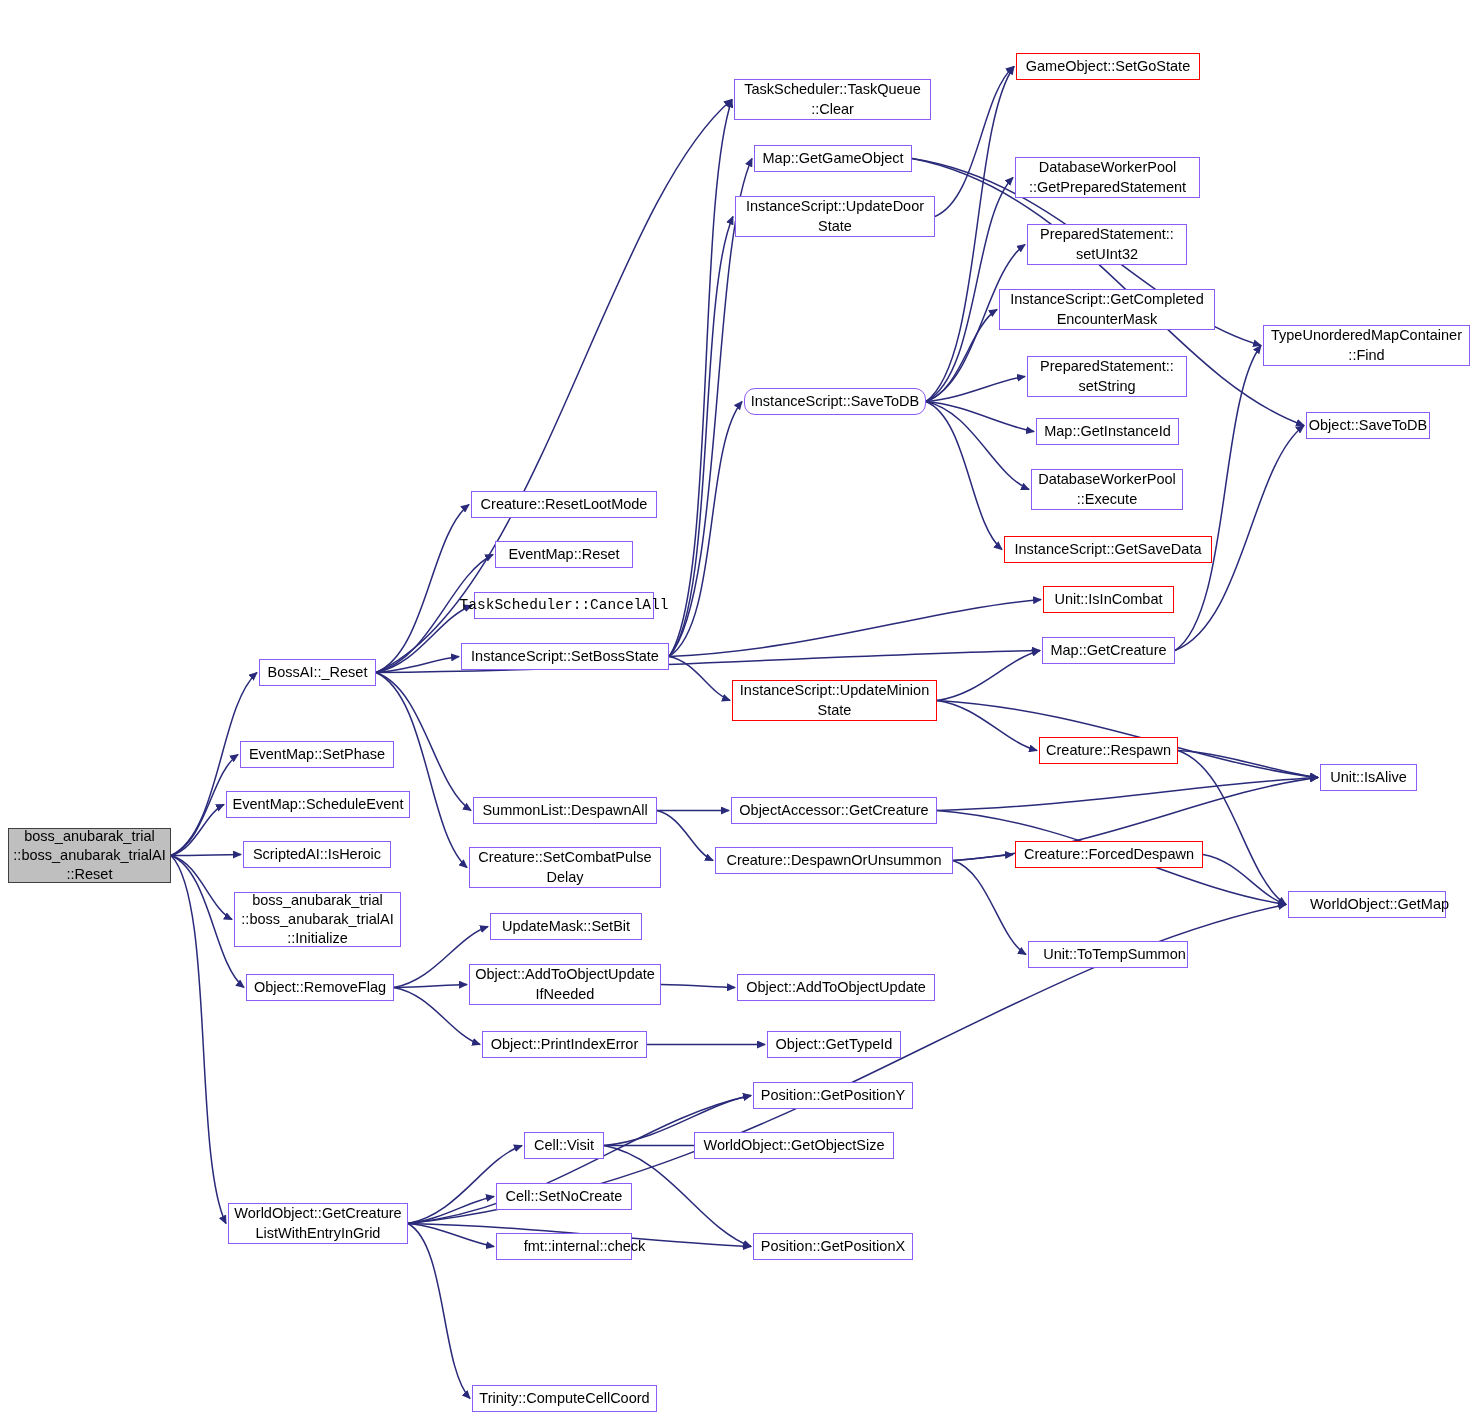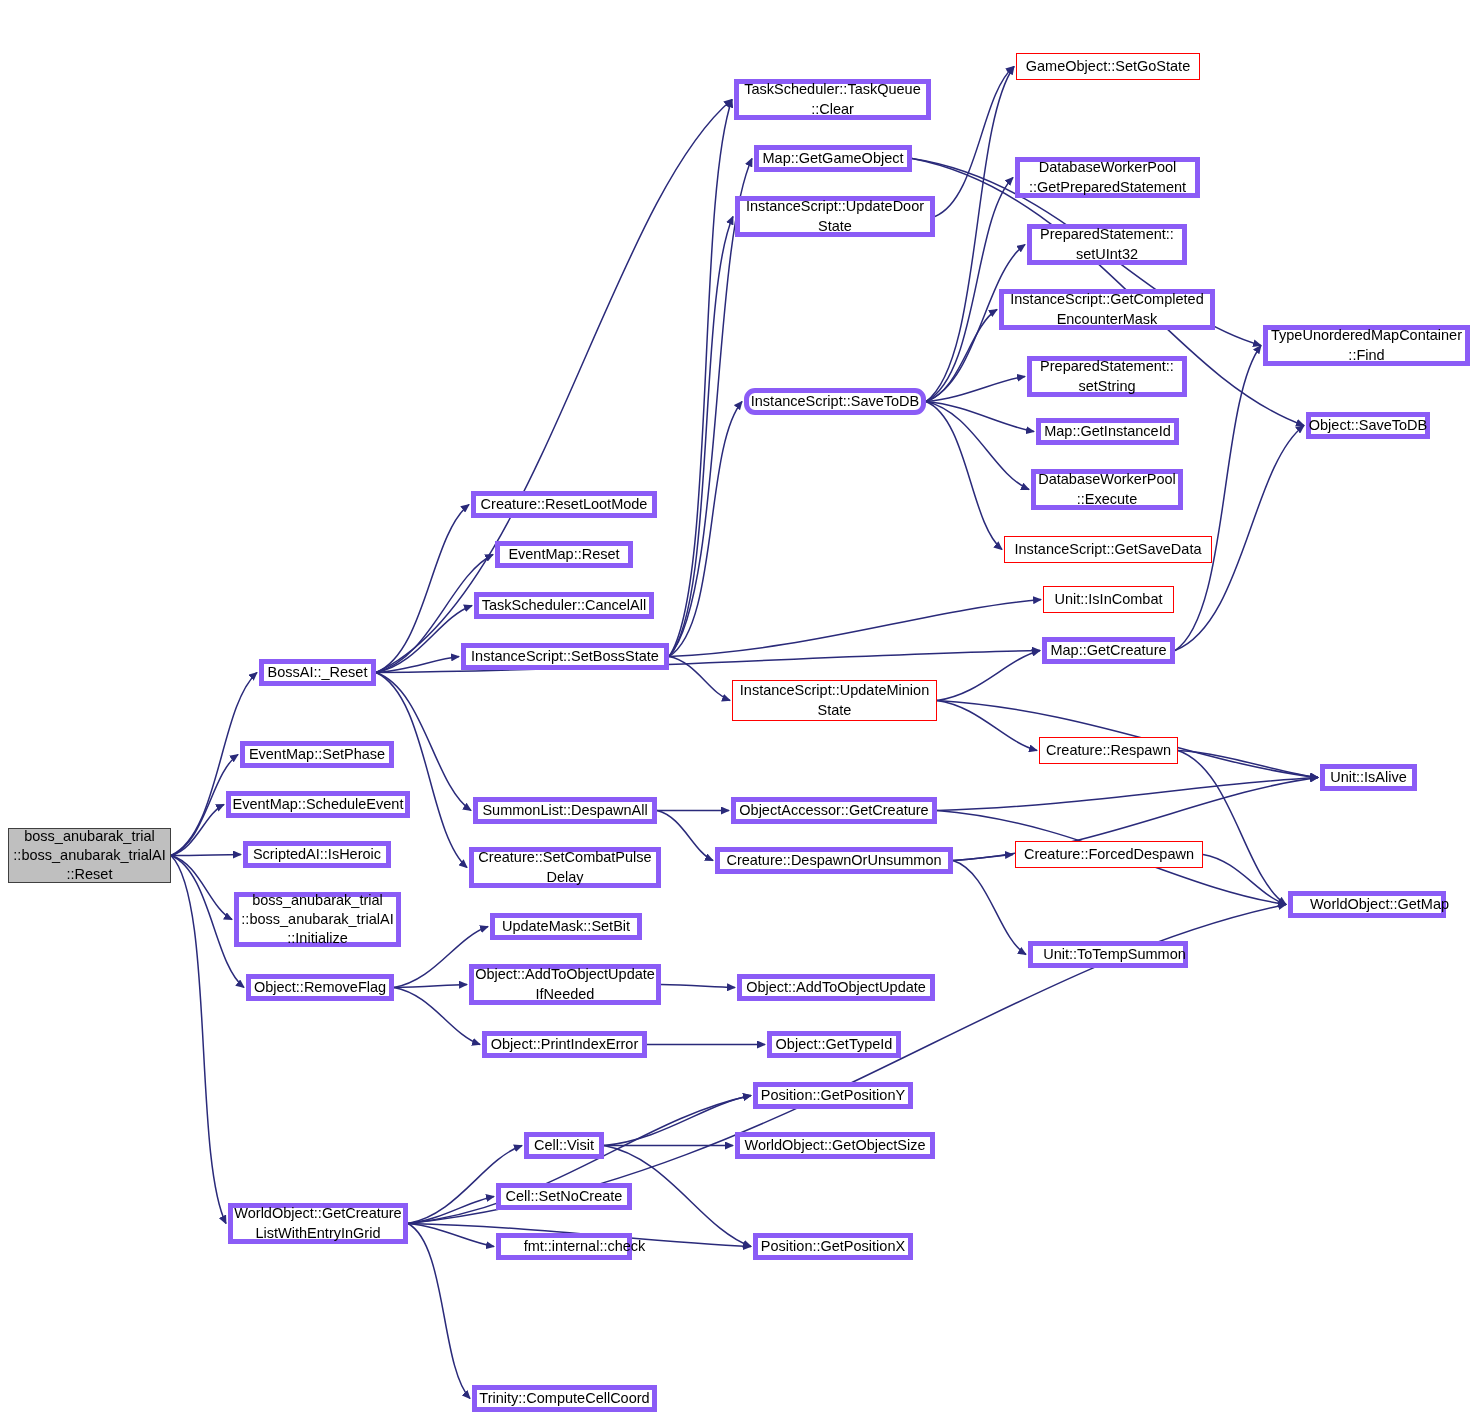--- a/index.html
+++ b/index.html
@@ -23,21 +23,21 @@
     pointer-events: none;
   }
   .node {
     position: absolute;
     box-sizing: border-box;
     display: flex;
     align-items: center;
     justify-content: center;
     text-align: center;
     background: #ffffff;
-    border: 5px solid #8b5cf6;
+    border: 1px solid #8b5cf6;
     color: #000000;
     font-size: 14.5px;
     line-height: 1.32;
     padding: 1px 3px;
     white-space: pre-line;
     z-index: 5;
   }
   .node.red {
     border: 1px solid #ff0000;
   }
@@ -121,21 +121,21 @@
         <path d="M604,1145.5 C668.6975,1157.62 700.537,1228.32 751,1246.5" marker-end="url(#arrow)"></path>
       </g>
   </svg>
   <div id="node-group">
       <div class="node root" style="left: 8px; top: 828px; width: 163px; height: 55px;">boss_anubarak_trial
 ::boss_anubarak_trialAI
 ::Reset</div>
       <div class="node" style="left: 259px; top: 659px; width: 117px; height: 27px;">BossAI::_Reset</div>
       <div class="node" style="left: 471px; top: 491px; width: 186px; height: 27px;">Creature::ResetLootMode</div>
       <div class="node" style="left: 495px; top: 541px; width: 138px; height: 27px;">EventMap::Reset</div>
-      <div class="node" style="left: 474px; top: 592px; width: 180px; height: 27px;">TaskScheduler::CancelAll</div>
+      <div class="node" style="left: 474px; top: 592px; width: 180px; height: 27px; font-family: Liberation Mono, monospace;">TaskScheduler::CancelAll</div>
       <div class="node" style="left: 461px; top: 643px; width: 208px; height: 27px;">InstanceScript::SetBossState</div>
       <div class="node" style="left: 240px; top: 741px; width: 154px; height: 27px;">EventMap::SetPhase</div>
       <div class="node" style="left: 226px; top: 791px; width: 184px; height: 27px;">EventMap::ScheduleEvent</div>
       <div class="node" style="left: 243px; top: 841px; width: 148px; height: 27px;">ScriptedAI::IsHeroic</div>
       <div class="node" style="left: 234px; top: 892px; width: 167px; height: 55px;">boss_anubarak_trial
 ::boss_anubarak_trialAI
 ::Initialize</div>
       <div class="node" style="left: 246px; top: 974px; width: 148px; height: 27px;">Object::RemoveFlag</div>
       <div class="node" style="left: 228px; top: 1203px; width: 180px; height: 41px;">WorldObject::GetCreature
 ListWithEntryInGrid</div>
@@ -156,21 +156,21 @@
       <div class="node" style="left: 735px; top: 196px; width: 200px; height: 41px;">InstanceScript::UpdateDoor
 State</div>
       <div class="node" style="left: 744px; top: 388px; width: 182px; height: 27px; border-radius: 11px;">InstanceScript::SaveToDB</div>
       <div class="node red" style="left: 732px; top: 680px; width: 205px; height: 41px;">InstanceScript::UpdateMinion
 State</div>
       <div class="node" style="left: 731px; top: 797px; width: 206px; height: 27px;">ObjectAccessor::GetCreature</div>
       <div class="node" style="left: 715px; top: 847px; width: 238px; height: 27px;">Creature::DespawnOrUnsummon</div>
       <div class="node" style="left: 737px; top: 974px; width: 198px; height: 27px;">Object::AddToObjectUpdate</div>
       <div class="node" style="left: 767px; top: 1031px; width: 134px; height: 27px;">Object::GetTypeId</div>
       <div class="node" style="left: 753px; top: 1082px; width: 160px; height: 27px;">Position::GetPositionY</div>
-      <div class="node" style="left: 735px; top: 1132px; width: 200px; height: 27px;">WorldObject::GetObjectSize</div>
+      <div class="node" style="left: 694px; top: 1132px; width: 200px; height: 27px;">WorldObject::GetObjectSize</div>
       <div class="node" style="left: 753px; top: 1233px; width: 160px; height: 27px; text-align: right;">Position::GetPositionX</div>
       <div class="node" style="left: 1028px; top: 941px; width: 160px; height: 27px; padding-left: 16px;">Unit::ToTempSummon</div>
       <div class="node red" style="left: 1016px; top: 53px; width: 184px; height: 27px;">GameObject::SetGoState</div>
       <div class="node" style="left: 1015px; top: 157px; width: 185px; height: 41px;">DatabaseWorkerPool
 ::GetPreparedStatement</div>
       <div class="node" style="left: 1027px; top: 224px; width: 160px; height: 41px;">PreparedStatement::
 setUInt32</div>
       <div class="node" style="left: 999px; top: 289px; width: 216px; height: 41px;">InstanceScript::GetCompleted
 EncounterMask</div>
       <div class="node" style="left: 1027px; top: 356px; width: 160px; height: 41px;">PreparedStatement::

